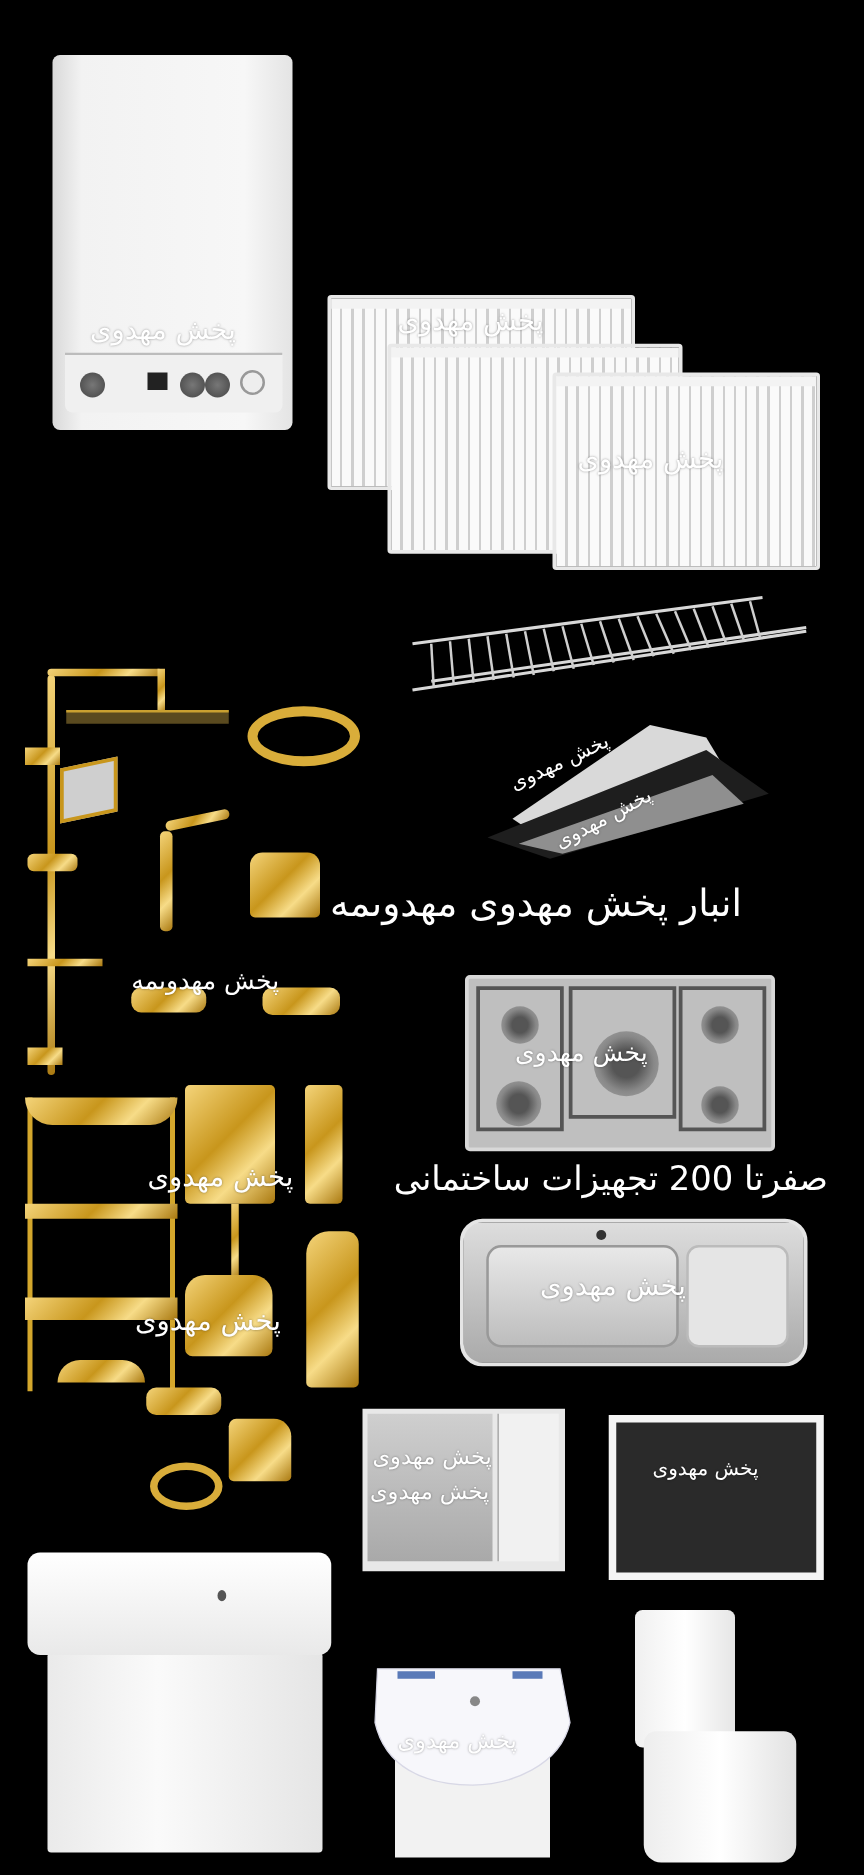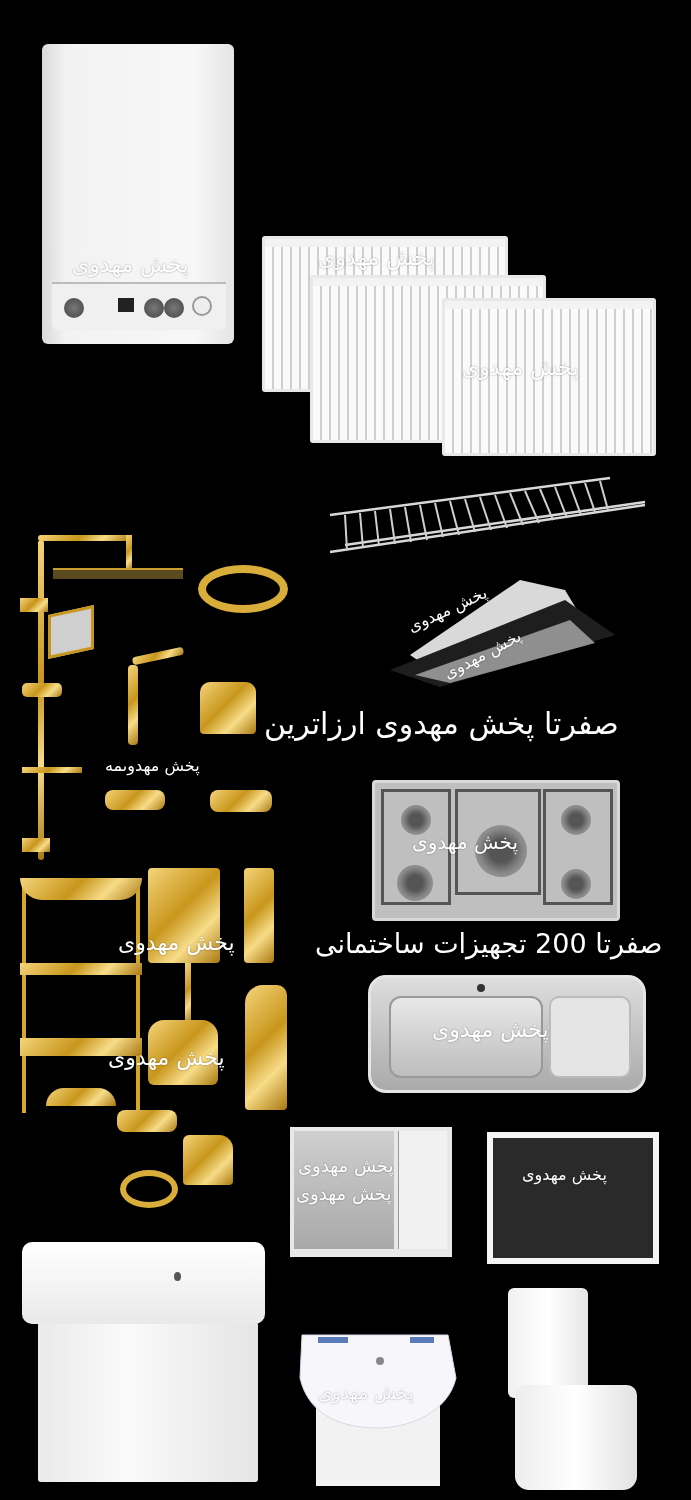--- a/index.html
+++ b/index.html
@@ -103,23 +103,23 @@
 <div class="abs gold" style="left:22px;top:767px;width:60px;height:6px;"></div>
 <div class="abs gold" style="left:22px;top:838px;width:28px;height:14px;"></div>
 
 <div class="abs" style="left:198px;top:565px;width:90px;height:48px;border-radius:50%;border:8px solid #d9ad3a;box-sizing:border-box;"></div>
 
 <div class="abs gold" style="left:128px;top:665px;width:10px;height:80px;border-radius:4px;"></div>
 <div class="abs gold" style="left:132px;top:652px;width:52px;height:8px;border-radius:4px;transform:rotate(-12deg);"></div>
 <div class="abs gold" style="left:200px;top:682px;width:56px;height:52px;border-radius:10px 10px 4px 4px;"></div>
 <div class="abs gold" style="left:105px;top:790px;width:60px;height:20px;border-radius:8px;"></div>
 <div class="abs gold" style="left:210px;top:790px;width:62px;height:22px;border-radius:8px;"></div>
-<div class="wm" style="left:105px;top:756px;font-size:16px;">پخش مهدوىمه</div>
+<div class="wm" style="left:105px;top:772px;font-size:20px;">پخش مهدوىمه</div>
 
-<div class="headline" style="left:264px;top:706px;">صفرتا پخش مهدوی ارزاترین</div>
+<div class="headline" style="left:264px;top:706px;">انبار پخش مهدوی مهدوىمه</div>
 
 <div class="abs stove">
   <div class="grate" style="left:6px;top:6px;width:64px;height:110px;"></div>
   <div class="grate" style="left:80px;top:6px;width:80px;height:100px;"></div>
   <div class="grate" style="left:168px;top:6px;width:64px;height:110px;"></div>
   <div class="burner" style="left:26px;top:22px;width:30px;height:30px;"></div>
   <div class="burner" style="left:22px;top:82px;width:36px;height:36px;"></div>
   <div class="burner" style="left:100px;top:42px;width:52px;height:52px;"></div>
   <div class="burner" style="left:186px;top:22px;width:30px;height:30px;"></div>
   <div class="burner" style="left:186px;top:86px;width:30px;height:30px;"></div>

